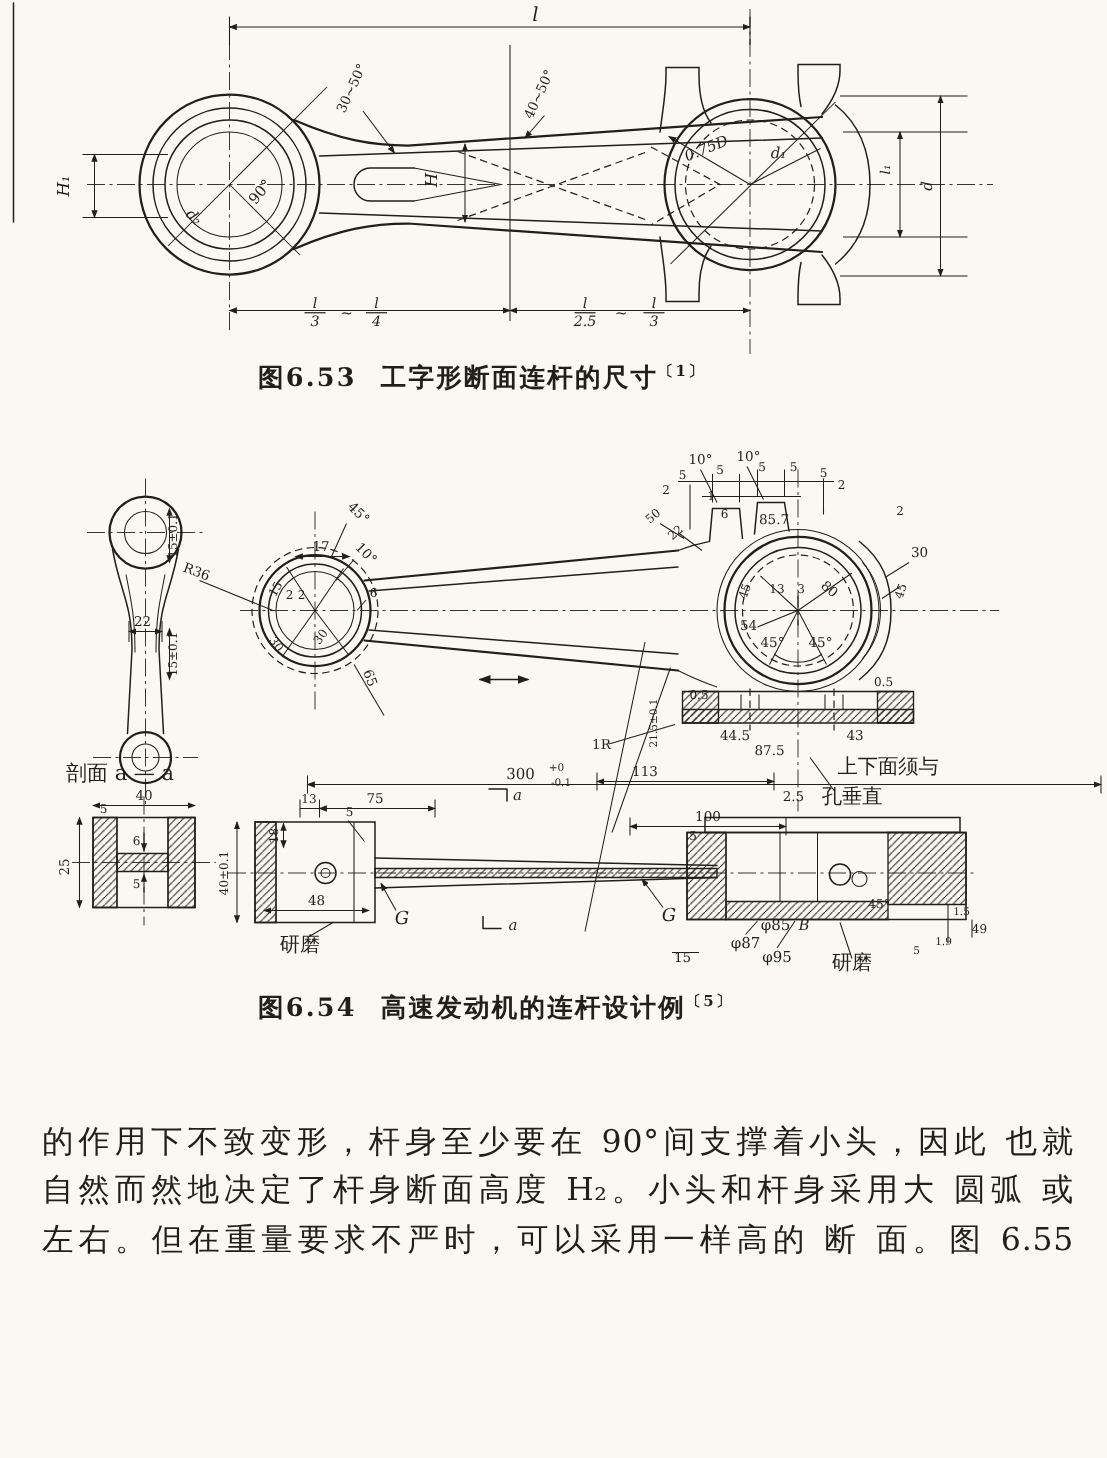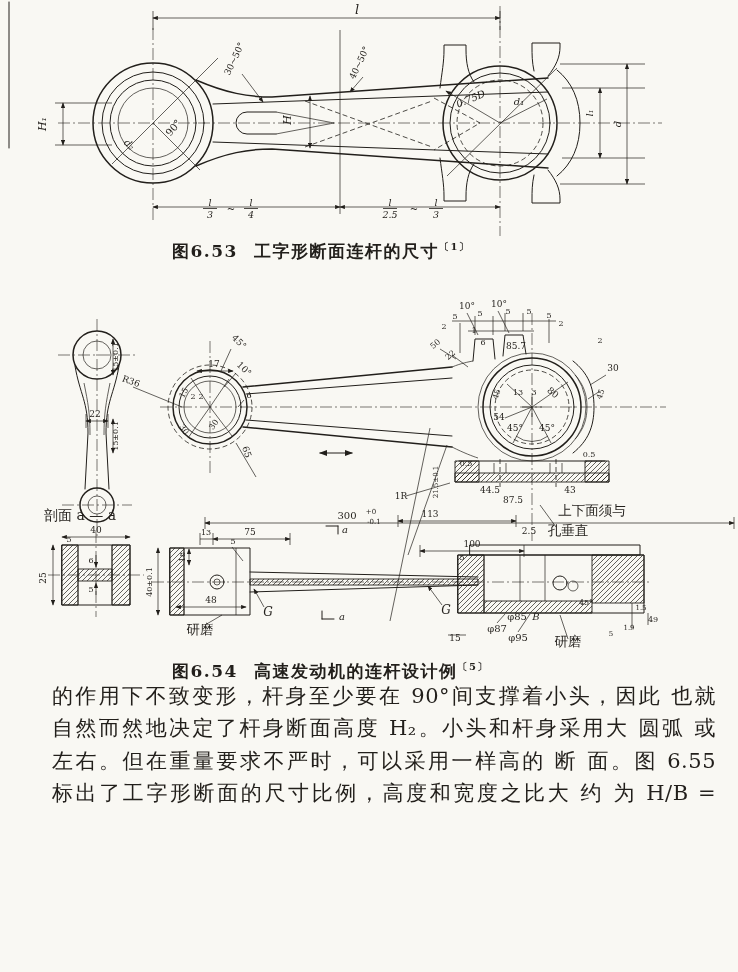--- a/index.html
+++ b/index.html
@@ -20,22 +20,22 @@
   .hatB{fill:url(#hB);stroke:#221f1b;stroke-width:.9;}
   .caption{
     position:absolute;left:0;width:100%;
     font-weight:bold;font-size:17px;letter-spacing:1.5px;white-space:nowrap;
   }
   #cap1{top:240px;padding-left:172px;}
   #cap2{top:660px;padding-left:172px;}
   .cap-title{margin-left:16px;}
   .cap-ref{font-size:10px;font-weight:bold;}
   .bodytext{
-    position:absolute;top:680px;left:28px;right:22px;
-    font-size:21px;line-height:32.4px;letter-spacing:.5px;margin-left:24px;
+    position:absolute;top:745px;left:28px;right:22px;
+    font-size:21px;line-height:32.4px;letter-spacing:.5px;
   }
   .tl{text-align:justify;text-align-last:justify;}
 </style>
 </head>
 <body>
 
 <svg id="fig653" width="738" height="240" viewBox="0 0 738 240">
   <defs>
     <pattern id="hA" width="5" height="5" patternUnits="userSpaceOnUse">
       <path d="M0,5 L5,0" stroke="#221f1b" stroke-width="0.7"></path>
@@ -355,14 +355,13 @@
 </svg>
 
 <div class="caption" id="cap2">
   <span>图6.54</span><span class="cap-title">高速发动机的连杆设计例</span><sup class="cap-ref">〔5〕</sup>
 </div>
 
 <div class="bodytext">
   <div class="tl">的作用下不致变形，杆身至少要在 90°间支撑着小头，因此 也就</div>
   <div class="tl">自然而然地决定了杆身断面高度 H₂。小头和杆身采用大 圆弧 或</div>
   <div class="tl">左右。但在重量要求不严时，可以采用一样高的 断 面。图 6.55</div>
-  <div class="tl">标出了工字形断面的尺寸比例，高度和宽度之比大 约 为 H/B =</div>
 </div>
 
 </body></html>

